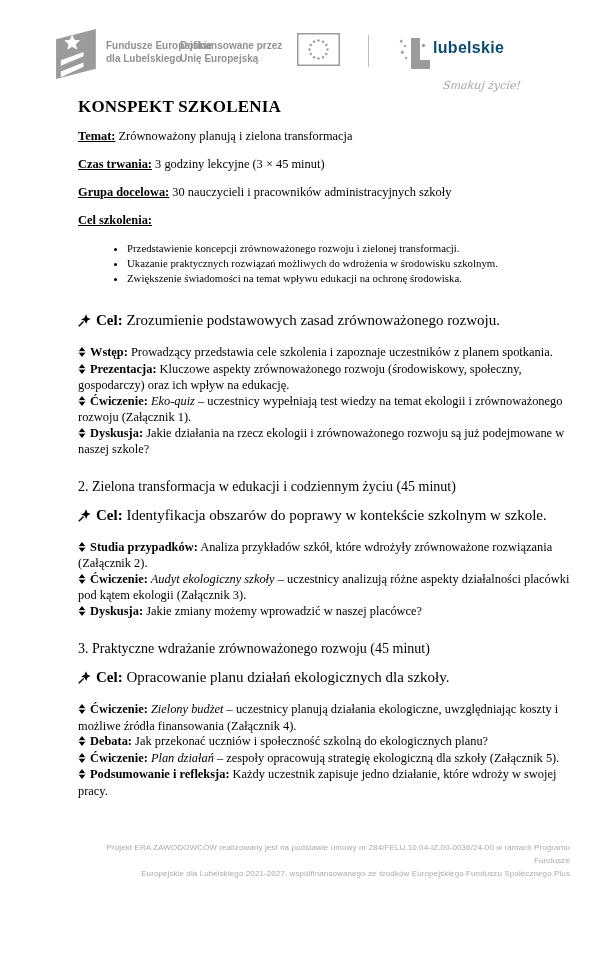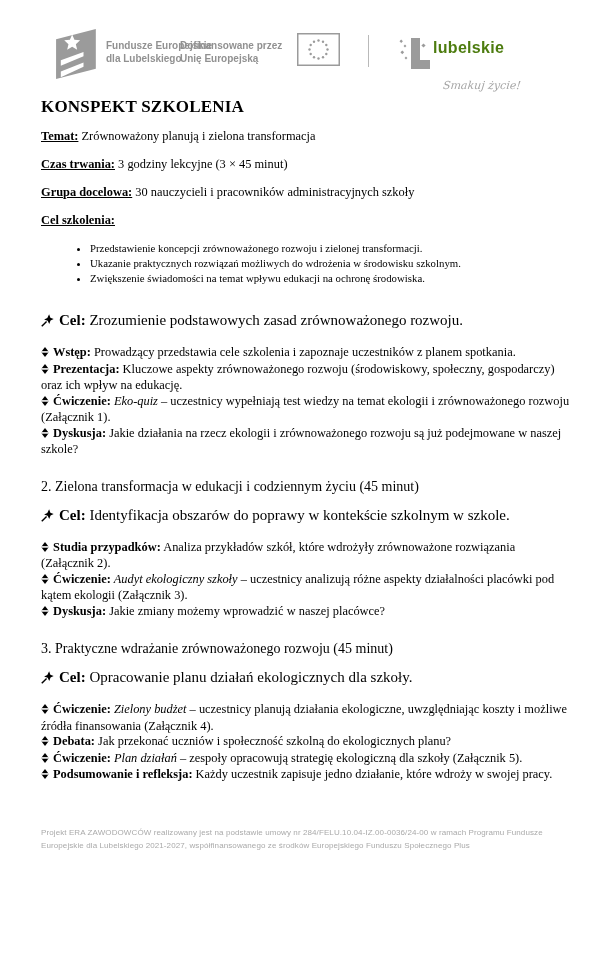--- a/index.html
+++ b/index.html
@@ -14,41 +14,41 @@
     font-family:"Liberation Sans", sans-serif;
     color:#919191;font-size:10px;line-height:13px;font-weight:bold;
   }
   .fe-flag{left:52px;top:27px;}
   .fe-text{left:106px;top:39px;text-align:left;}
   .funding-text{left:180px;top:39px;width:110px;text-align:left;}
   .eu-flag{left:297px;top:33px;}
   .hdr-divider{left:368px;top:35px;width:1px;height:32px;background:#b9b9b9;}
   .lube{left:399px;top:32px;width:170px;}
   .lube-row{display:flex;align-items:flex-start;}
-  .lube-name{font-family:"Liberation Sans", sans-serif;color:#4d7c0f;font-size:16px;font-weight:bold;letter-spacing:0.3px;line-height:16px;margin-top:8px;}
+  .lube-name{font-family:"Liberation Sans", sans-serif;color:#0c4a6e;font-size:16px;font-weight:bold;letter-spacing:0.3px;line-height:16px;margin-top:8px;}
   .lube-tagline{font-family:"DejaVu Serif", serif;font-style:italic;color:#a5a5a5;font-size:11px;margin:1px 0 0 44px;transform:skewX(-6deg);}
   
-  .content{padding:0 41px;}
+  .content{padding:0 41px;margin-left:37px;}
   h1{font-size:17px;font-weight:bold;margin:11px 0 0;line-height:19px;letter-spacing:0.2px;}
   p{margin:0;}
   .meta{font-size:12.4px;line-height:15px;margin-top:13px;}
   .meta b{font-weight:bold;text-decoration:underline;}
   ul.goals{margin:13px 0 0;padding:0 0 0 49px;list-style:disc;}
   ul.goals li{font-size:10.8px;line-height:15px;}
   .section-heading{font-size:14px;font-weight:normal;margin-top:6px;line-height:17px;}
   .sec-gap{height:14px;}
   .goal{font-size:15px;line-height:15px;margin-top:13px;}
   .items{margin-top:15px;}
   .items p{font-size:12.4px;line-height:15.5px;}
   .it{font-style:italic;}
   .icon{display:inline-block;vertical-align:-1px;margin-right:4px;}
   .icon.pin{vertical-align:-2px;margin-right:5px;}
   
   .footer{
-    margin-top:42px;text-align:left;
+    margin-top:42px;text-align:right;
     font-family:"Liberation Sans", sans-serif;
     font-size:8px;line-height:13px;color:#aaaaaa;letter-spacing:0.1px;
   }
 </style>
 </head>
 <body>
 
 <div class="header">
 
   <span class="hdr-abs fe-flag">

